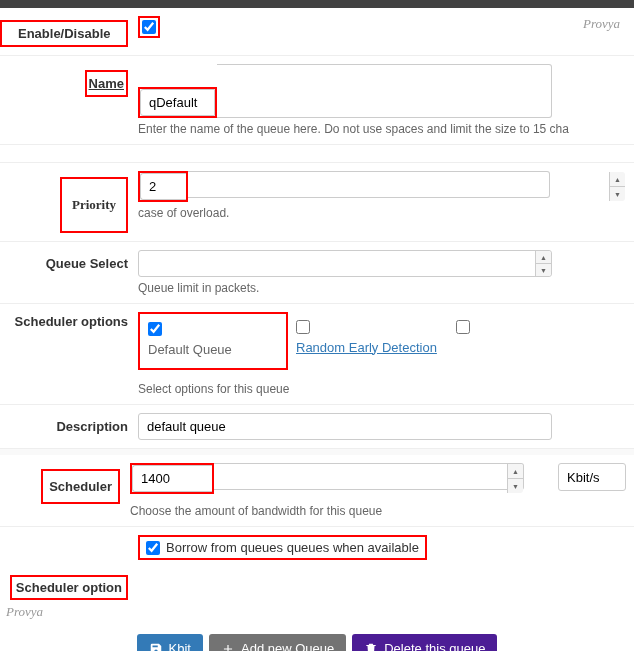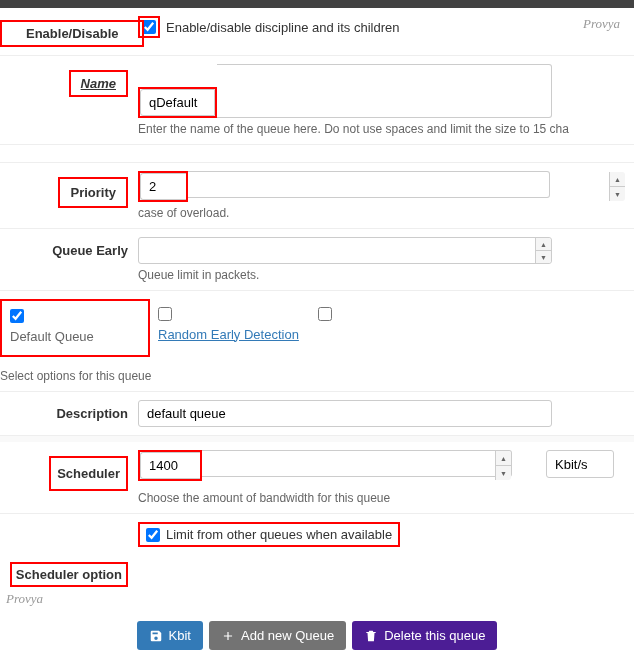--- a/index.html
+++ b/index.html
@@ -35,53 +35,52 @@
 .bw-row { display: flex; gap: 8px; align-items: flex-start; }
 .select-like { border: 1px solid #ccc; border-radius: 3px; padding: 5px 8px; width: 68px; height: 28px; }
 </style>
 </head>
 <body>
 
 <div class="topbar"></div>
 
 <div class="row">
   <div class="lbl" style="position:relative; padding-top:4px;">
-    <span class="redbox" style="display:inline-block; padding:4px 24px;">Enable/Disable</span>
+    <span class="redbox" style="display:inline-block; padding:4px 16px;">Enable/Disable</span>
   </div>
   <div class="fld">
     <span class="chk-inline">
       <span class="redbox" style="padding:2px; display:inline-flex;">
         <input type="checkbox" checked="" style="">
       </span>
-      <span>Enable/disable discipline and its children</span>
     </span>
     <span class="watermark" style="float:right; margin-right:6px;">Provya</span>
   </div>
 </div>
 
 <div class="row">
   <div class="lbl">
-    <span class="redbox" style="display:inline-block; padding:4px 10px; text-decoration: underline; font-style: italic;">Name</span>
+    <span class="redbox" style="display:inline-block; padding:4px 2px; text-decoration: underline;">Name</span>
   </div>
   <div class="fld">
     <div style="display:flex;">
       <span class="redbox" style="display:inline-block; padding:0;margin-top:23px;">
         <input type="text" style="width: 75px; border-radius: 3px 0px 0px 3px;" value="qDefault">
       </span>
         <input type="text" style="width: 335px; border-left: none; border-radius: 0px 3px 3px 0px;">
     </div>
     <div class="help">Enter the name of the queue here. Do not use spaces and limit the size to 15 cha</div>
   </div>
 </div>
 
 <div style="height:18px; border-bottom:1px solid #eee;"></div>
 
 <div class="row">
   <div class="lbl">
-    <span class="redbox" style="display:inline-block; padding:6px 10px;">Priority</span>
+    <span class="redbox" style="display:inline-block; padding:18px 10px;font-family:Liberation Serif, serif;">Priority</span>
   </div>
   <div class="fld">
     <div style="display:flex;">
       <span class="redbox" style="display:inline-block;">
         <span class="num-wrap">
           <input type="text" style="width: 46px; border-radius: 3px 0px 0px 3px; border-right: none;" value="2">
         </span>
       </span>
       <span class="num-wrap" style="flex:1;">
         <input type="text" style="width: 362px; border-left: none; border-radius: 0px 3px 3px 0px;">
@@ -89,34 +88,35 @@
             <span>▲</span>
             <span>▼</span>
           </span>
       </span>
     </div>
     <div class="help">case of overload.</div>
   </div>
 </div>
 
 <div class="row">
-  <div class="lbl">Queue Early</div>
+  <div class="lbl">Queue Select</div>
   <div class="fld">
     <span class="num-wrap" style="display:block; width:414px;">
       <input type="text" style="width: 100%;">
       <span class="spinners">
           <span>▲</span>
           <span>▼</span>
         </span>
     </span>
     <div class="help">Queue limit in packets.</div>
   </div>
 </div>
 
 <div class="row">
+  <div class="lbl" style="padding-top:2px;">Scheduler options</div>
   <div class="fld">
     <div class="sched-opts">
       <div class="sched-col redbox" style="padding:6px 8px 10px 8px;">
         <input type="checkbox" checked="" style="">
         <span class="link" style="color:#666;">Default Queue</span>
       </div>
       <div class="sched-col" style="padding:6px 8px;">
         <input type="checkbox" style="">
         <a href="#" class="link">Random Early Detection</a>
       </div>
@@ -138,21 +138,21 @@
 <div style="height:6px; background:#f9f9f9;"></div>
 
 <div class="row">
   <div class="lbl">
     <span class="redbox" style="display:inline-block; padding:8px 6px;">Scheduler</span>
   </div>
   <div class="fld">
     <div class="bw-row">
       <div style="display:flex;">
         <span class="redbox" style="display:inline-block;">
-          <input type="text" style="width: 60px; border-radius: 3px 0px 0px 3px; border-right: none;" value="1400">
+          <input type="text" style="width: 80px; border-radius: 3px 0px 0px 3px; border-right: none;" value="1400">
         </span>
         <span class="num-wrap">
           <input type="text" style="width: 310px; border-left: none; border-radius: 0px 3px 3px 0px;">
           <span class="spinners">
               <span>▲</span>
               <span>▼</span>
             </span>
         </span>
       </div>
       <div style="width:18px;"></div>
@@ -162,21 +162,21 @@
   </div>
 </div>
 
 <div class="row noborder" style="padding-bottom:2px;">
   <div class="lbl" style="padding-top:4px;">
     <span class="redbox" style="display:inline-block; padding:3px 4px;margin-top:36px;">Scheduler option</span>
   </div>
   <div class="fld">
     <span class="redbox chk-inline" style="padding:3px 6px;">
       <input type="checkbox" checked="" style="">
-      <span>Limit from other queues when available</span>
+      <span>Borrow from queues queues when available</span>
     </span>
   </div>
 </div>
 
 <div style="padding:2px 0 0 6px;">
   <span class="watermark">Provya</span>
 </div>
 
 <div class="buttons">
   <button class="btn btn-blue">

